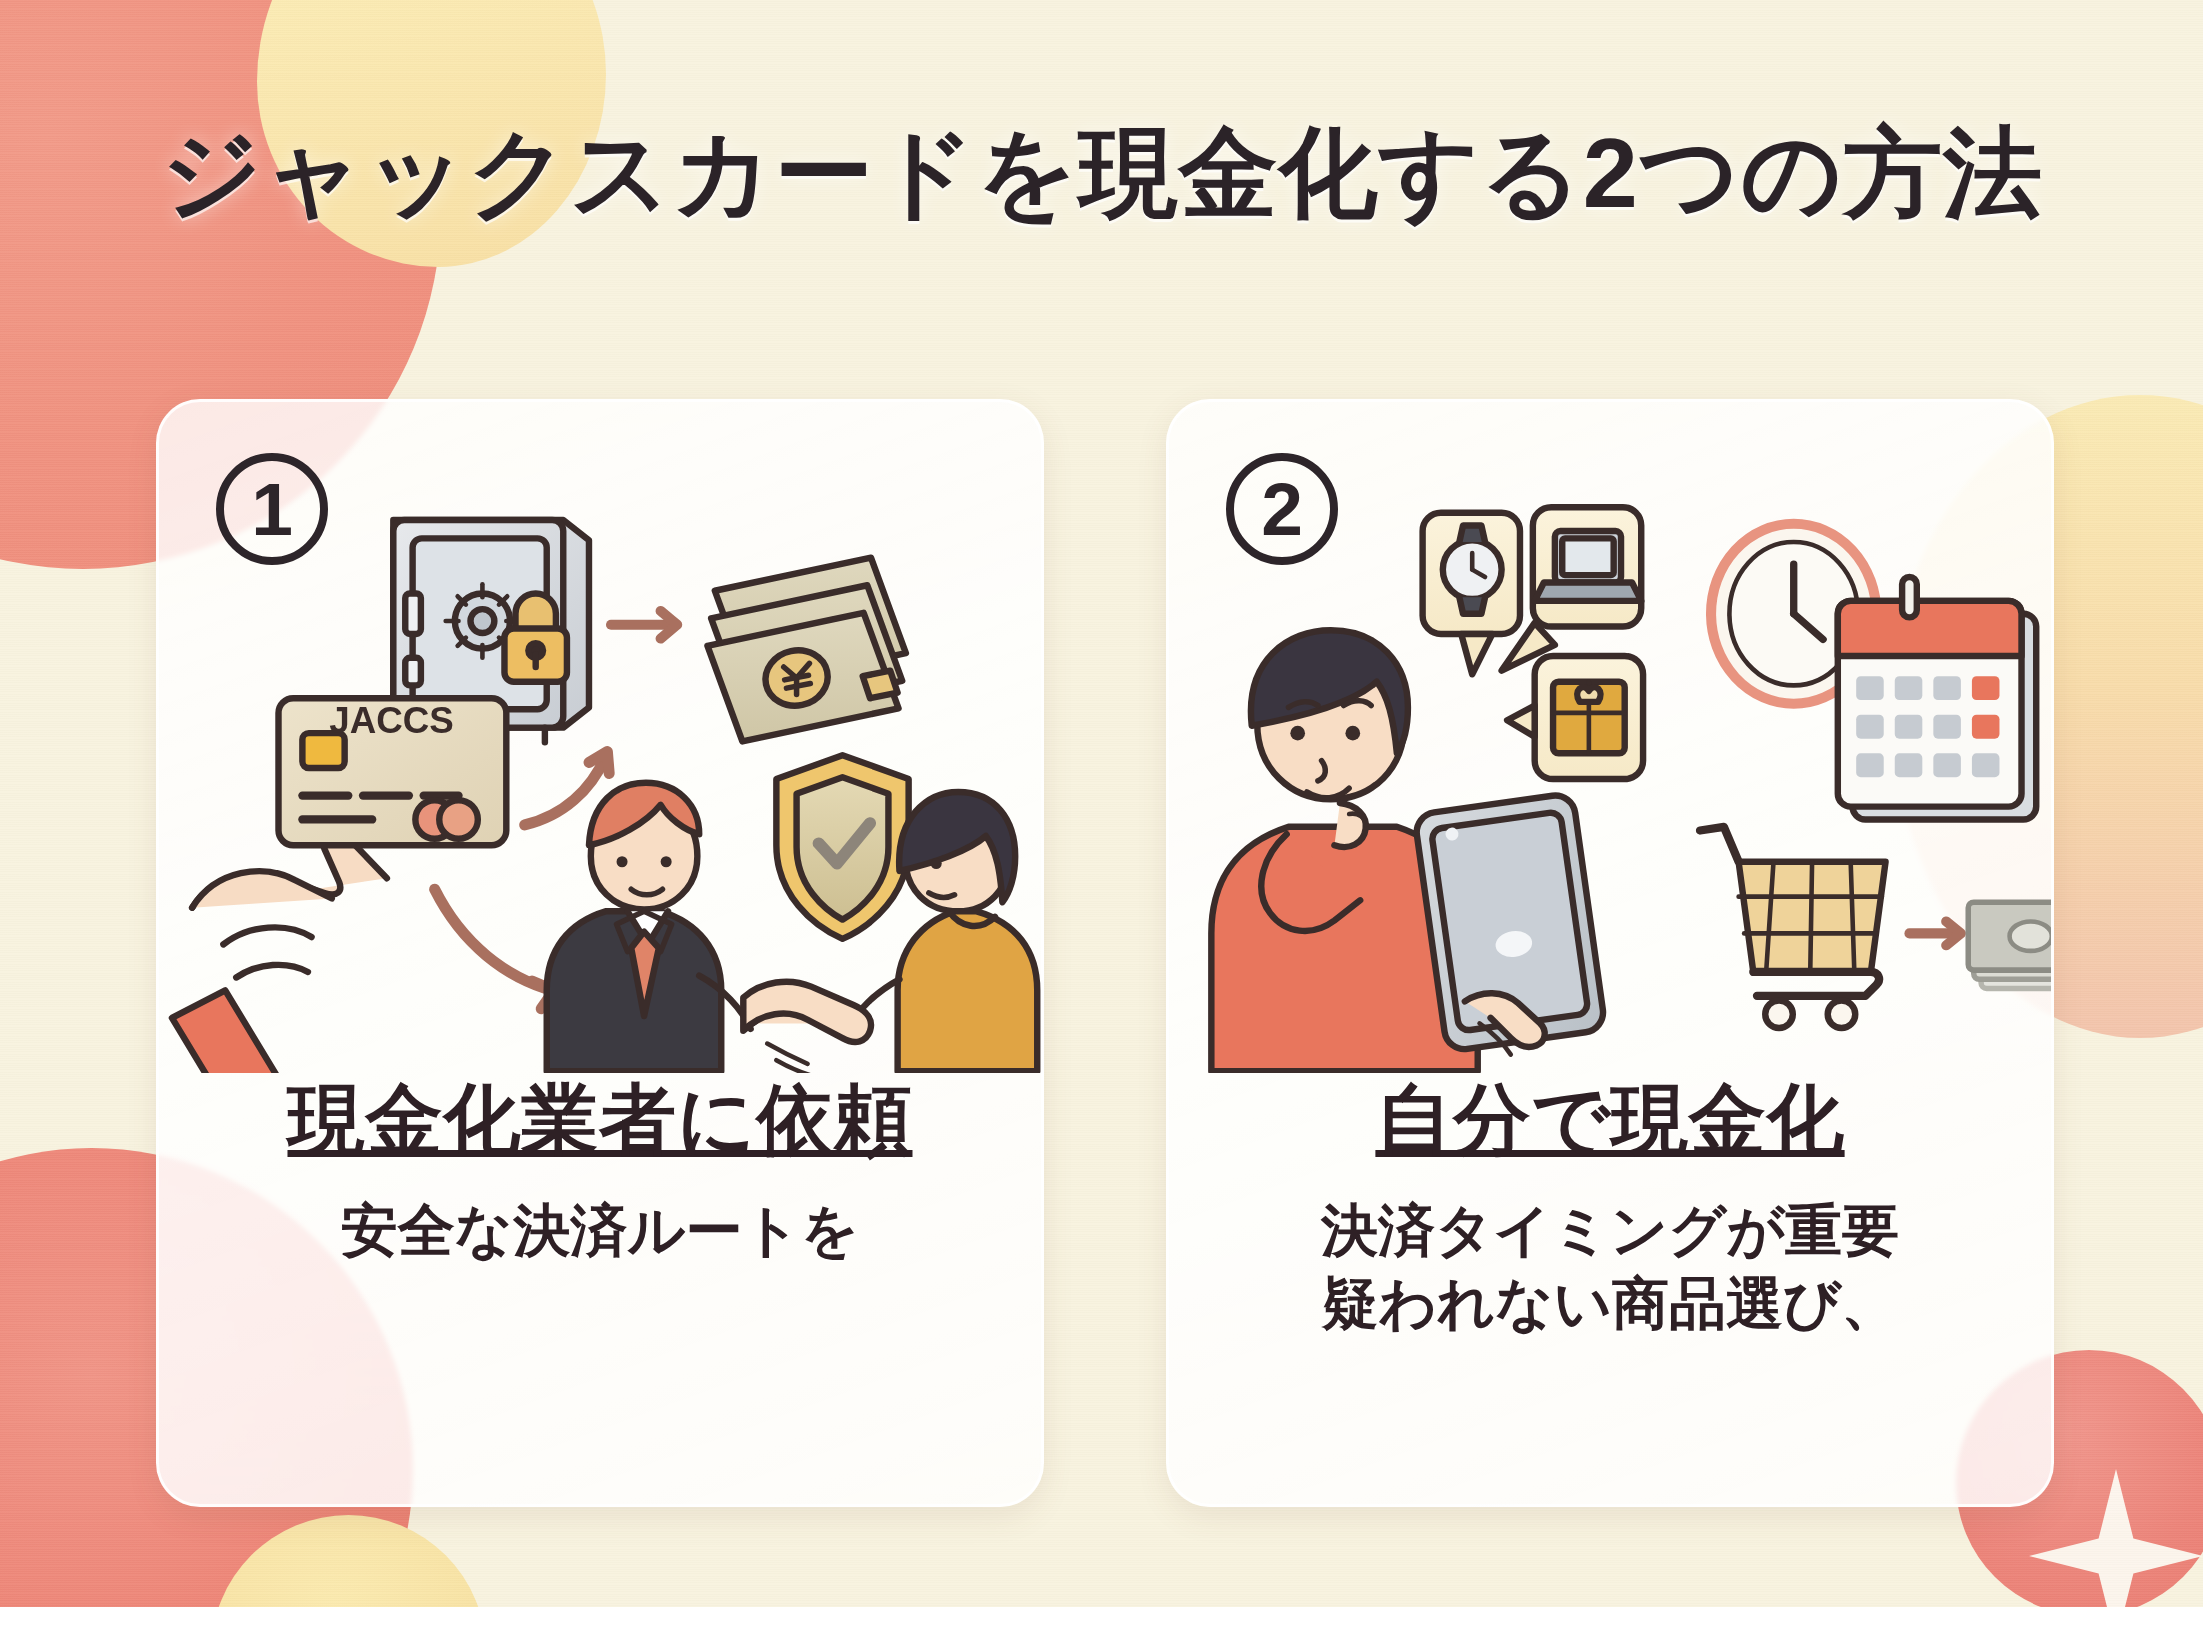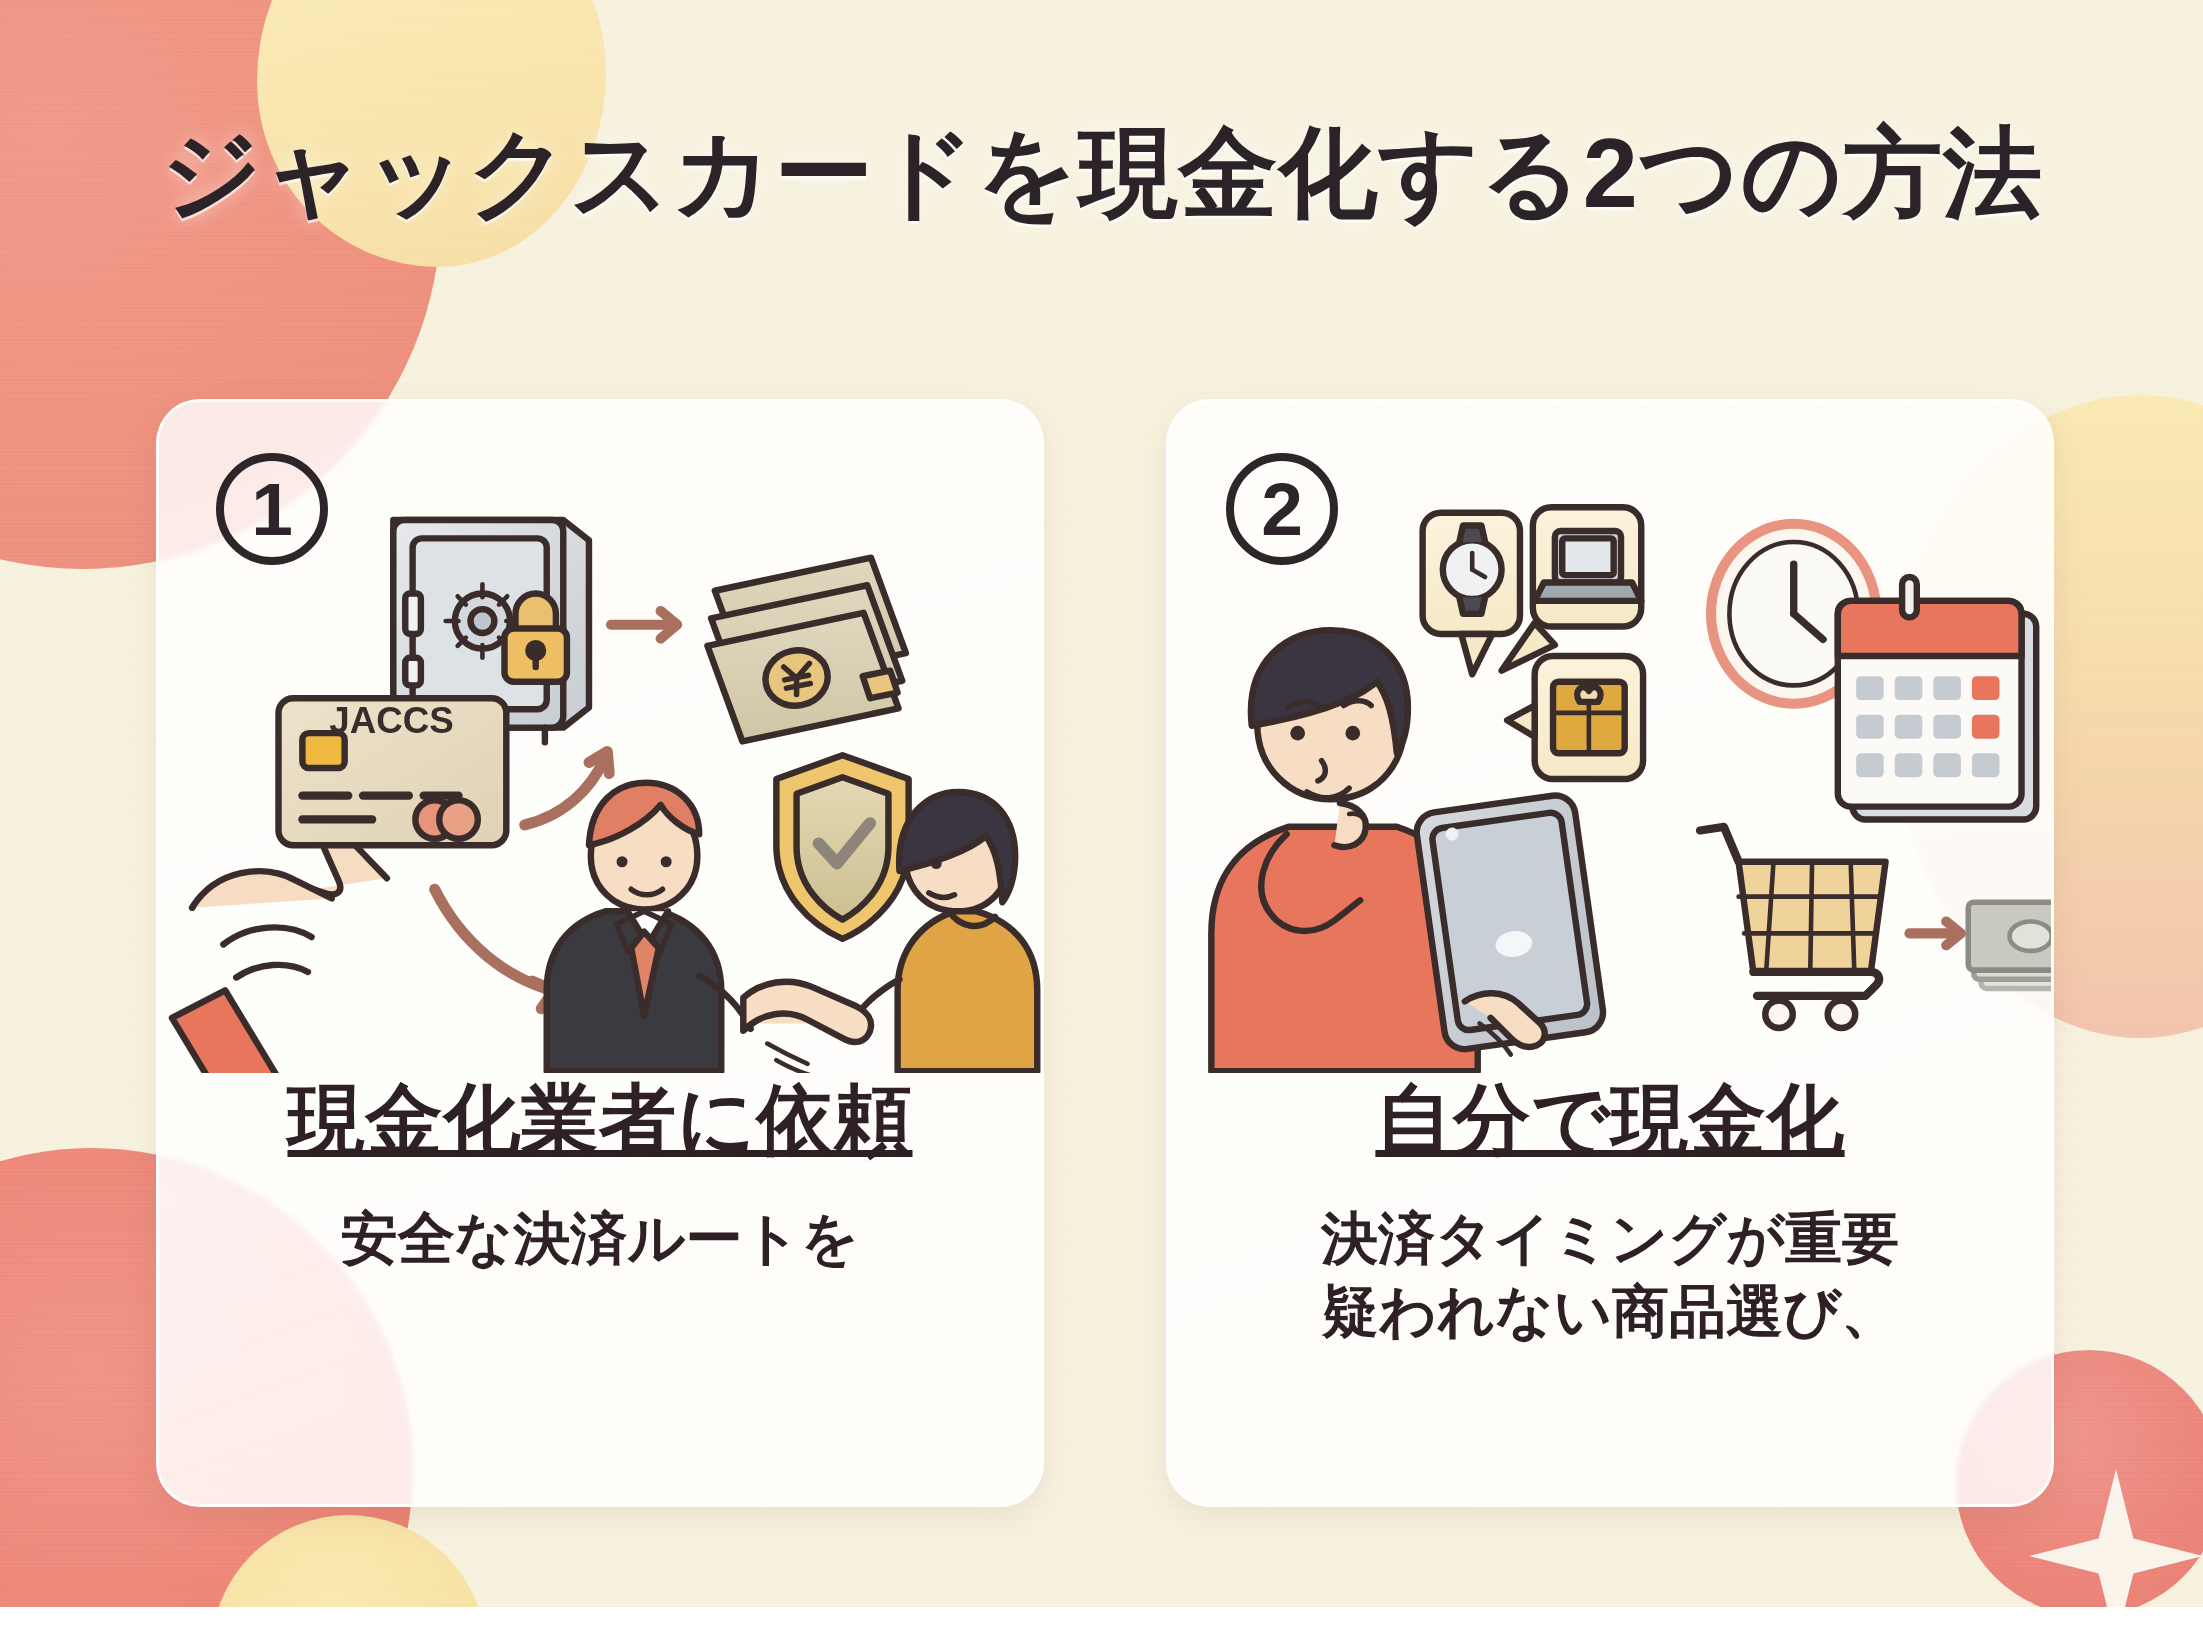--- a/index.html
+++ b/index.html
@@ -131,21 +131,21 @@
   .cap-title {
     font-size: 77px;
     font-weight: 900;
     color: #2E2025;
     letter-spacing: 0.9px;
     text-shadow: 0 1.8px 0 rgba(255,255,255,.7);
     line-height: 1.1;
     text-decoration: underline;
   }
   .cap-sub {
-    margin-top: 40px;
+    margin-top: 32px;
     font-size: 57px;
     font-weight: 900;
     color: #2E2025;
     line-height: 1.28;
     text-shadow: 0 1.8px 0 rgba(255,255,255,.7);
   }
   .cap-sub span { display: block; }
 
   svg { display: block; }
 </style>

